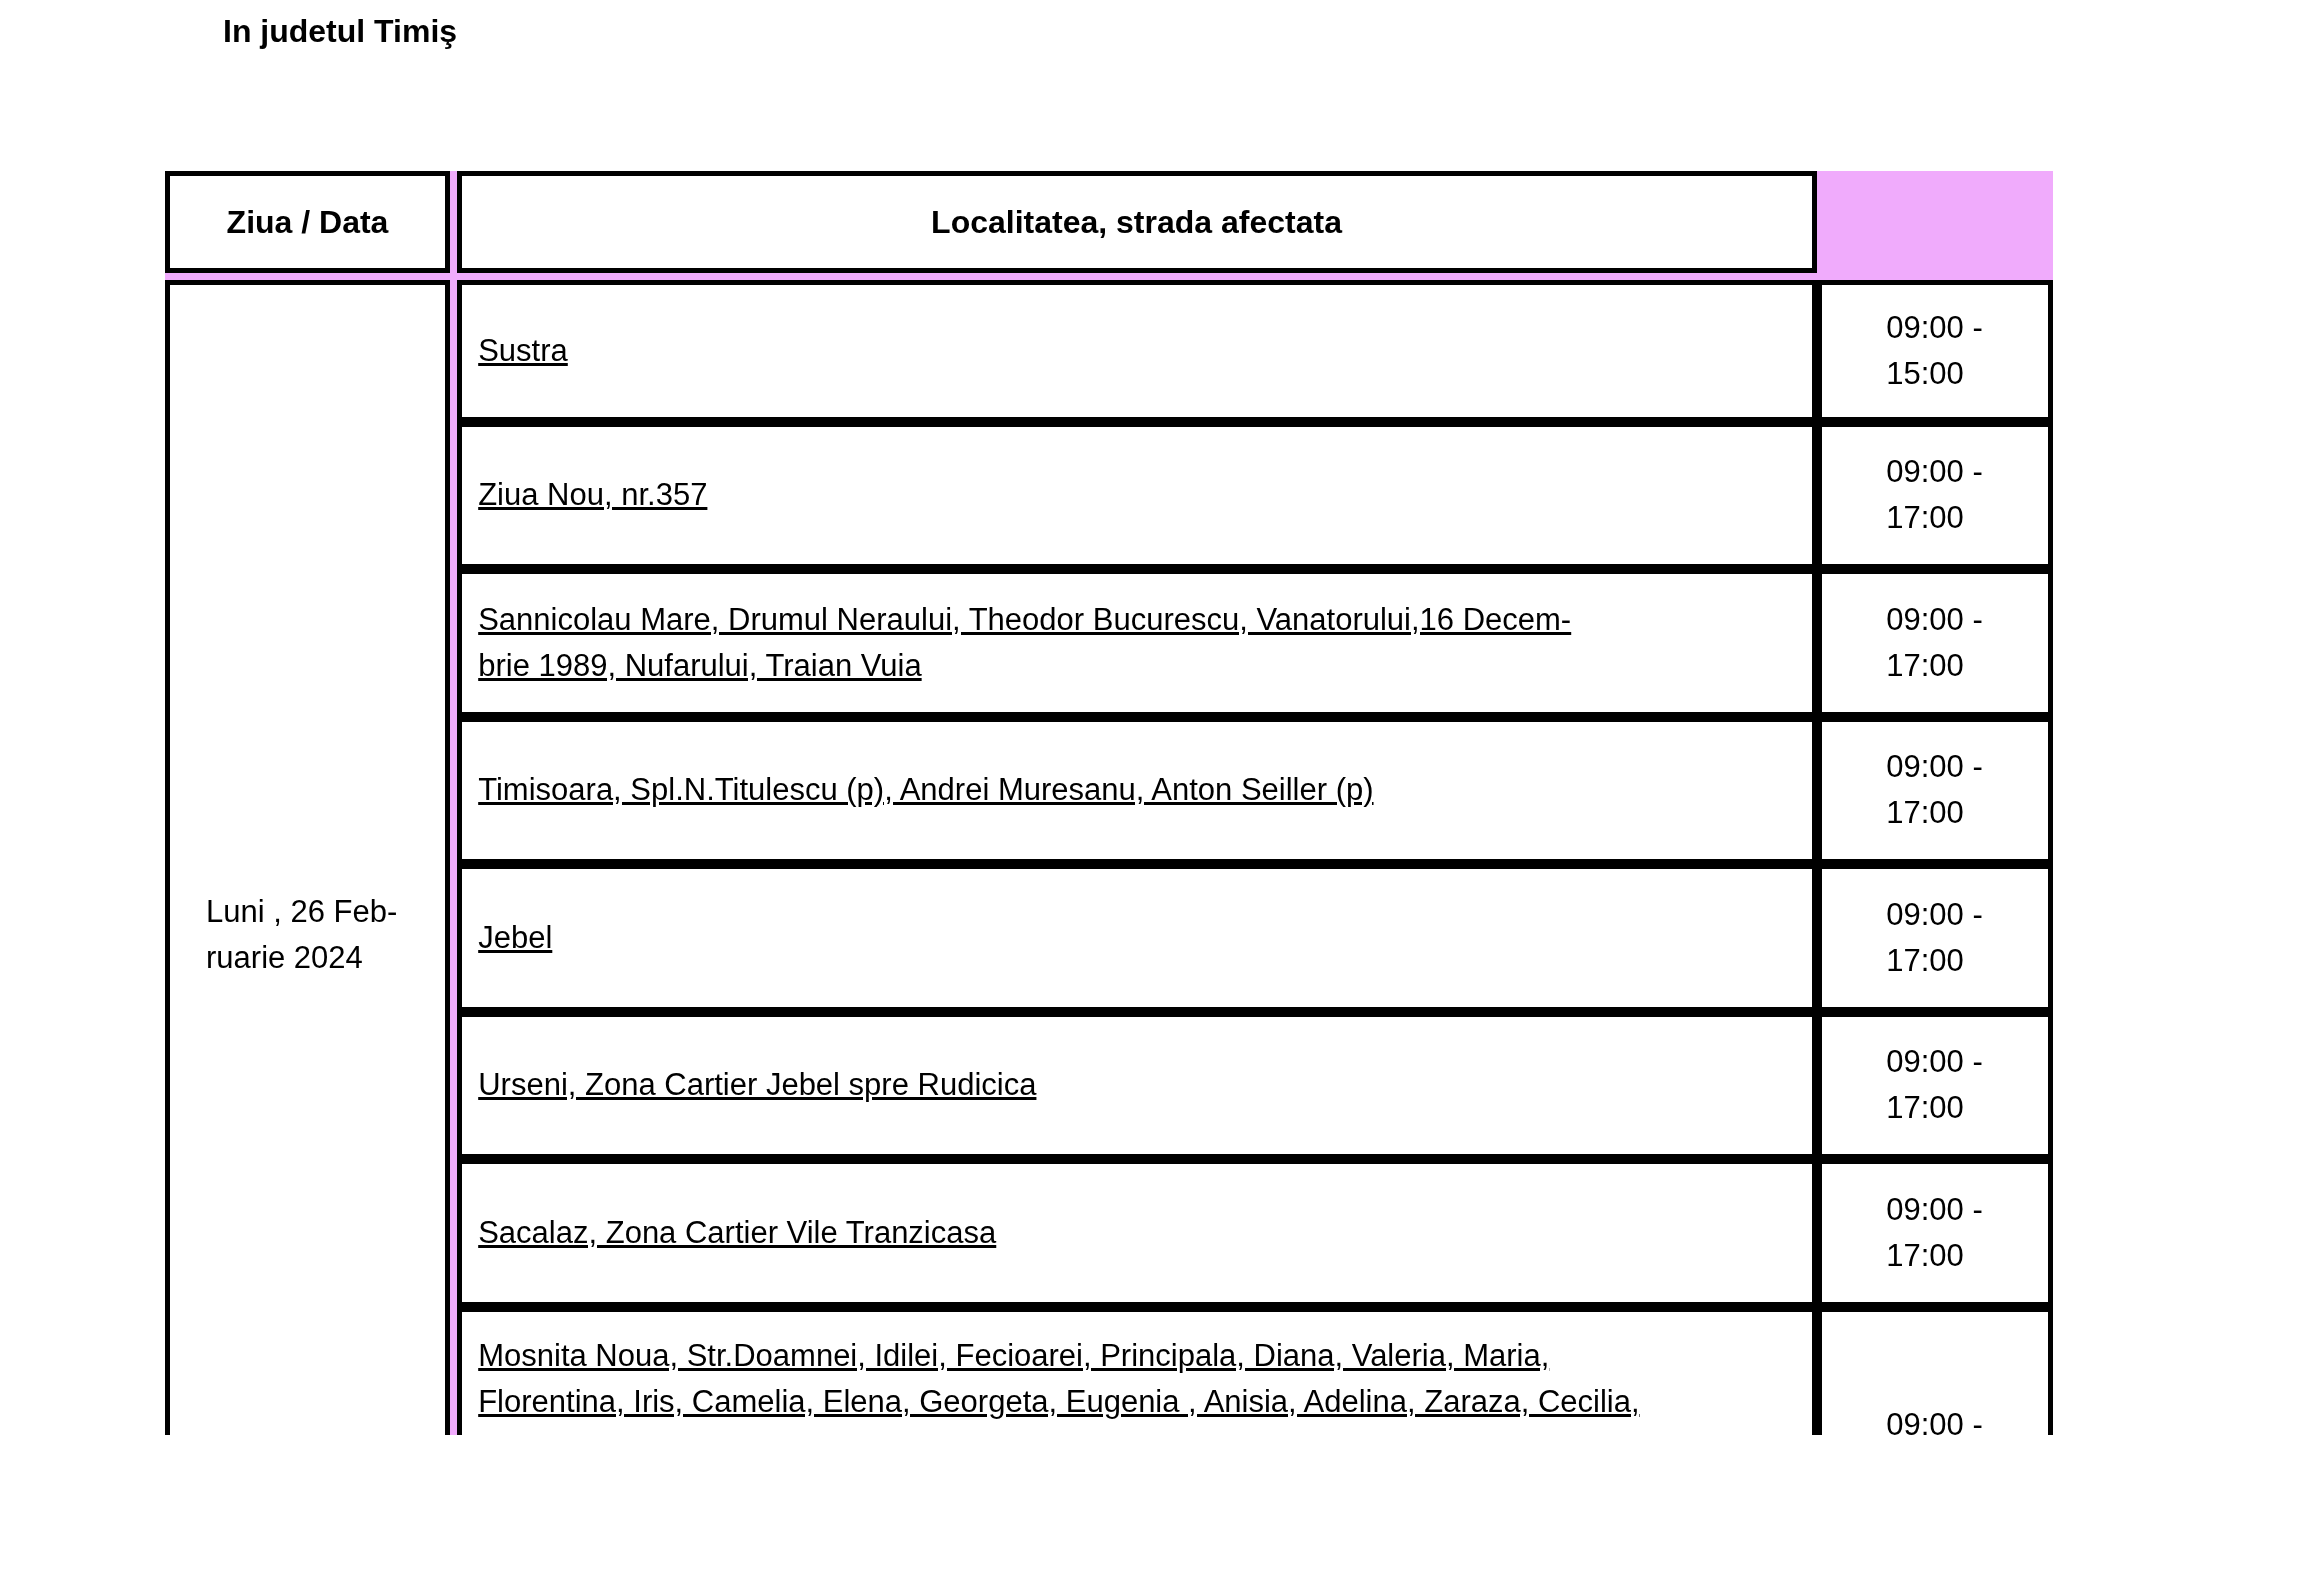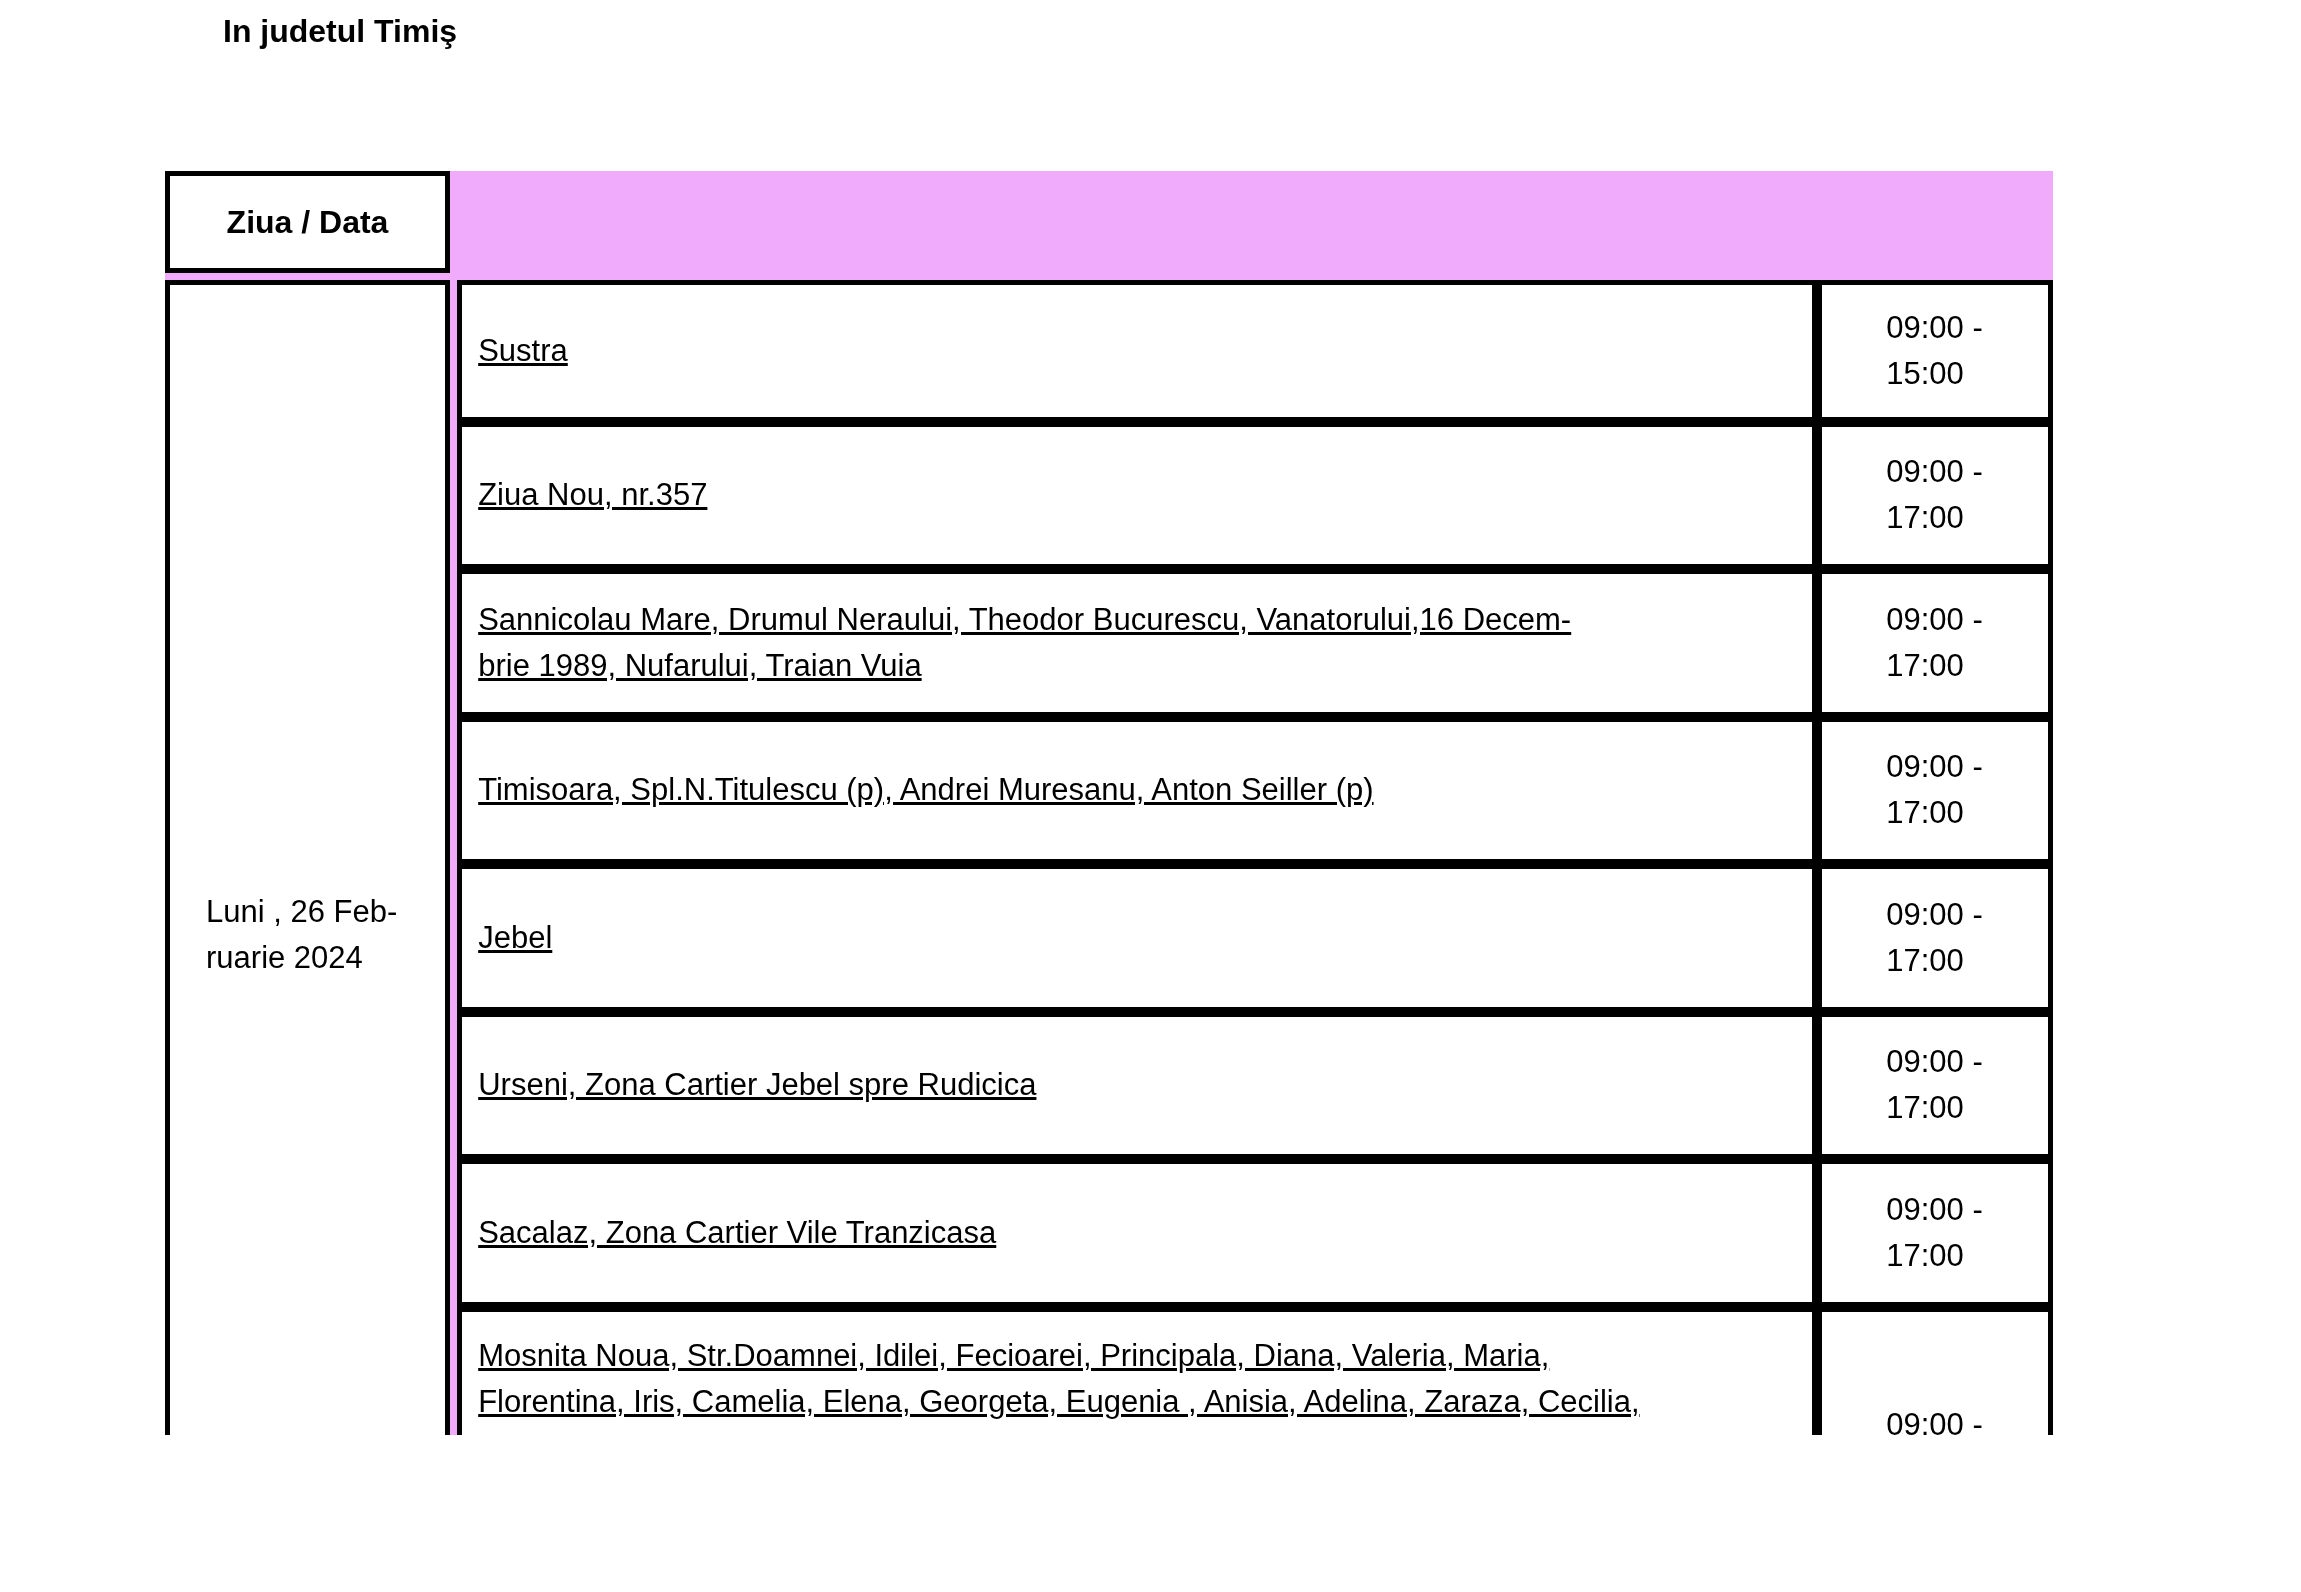--- a/index.html
+++ b/index.html
@@ -79,20 +79,21 @@
 <body>
 
 <div class="page">
 
   <div class="doc-title">In judetul Timiş</div>
 
   <div class="outage-table" id="outage-table">
 
     <div class="cell header-cell ziua-header">Ziua / Data</div>
 
+    <div class="cell header-cell loc-header">Localitatea, strada afectata</div>
 
 
     <div class="cell date-cell">Luni , 26 Feb-
 ruarie 2024</div>
 
   <div class="cell loc-cell" style="grid-row: 3;">Sustra</div>
       <div class="cell orar-cell" style="grid-row: 3;">09:00 -
 15:00</div>
       <div class="cell loc-cell" style="grid-row: 4;">Ziua Nou, nr.357</div>
       <div class="cell orar-cell" style="grid-row: 4;">09:00 -

